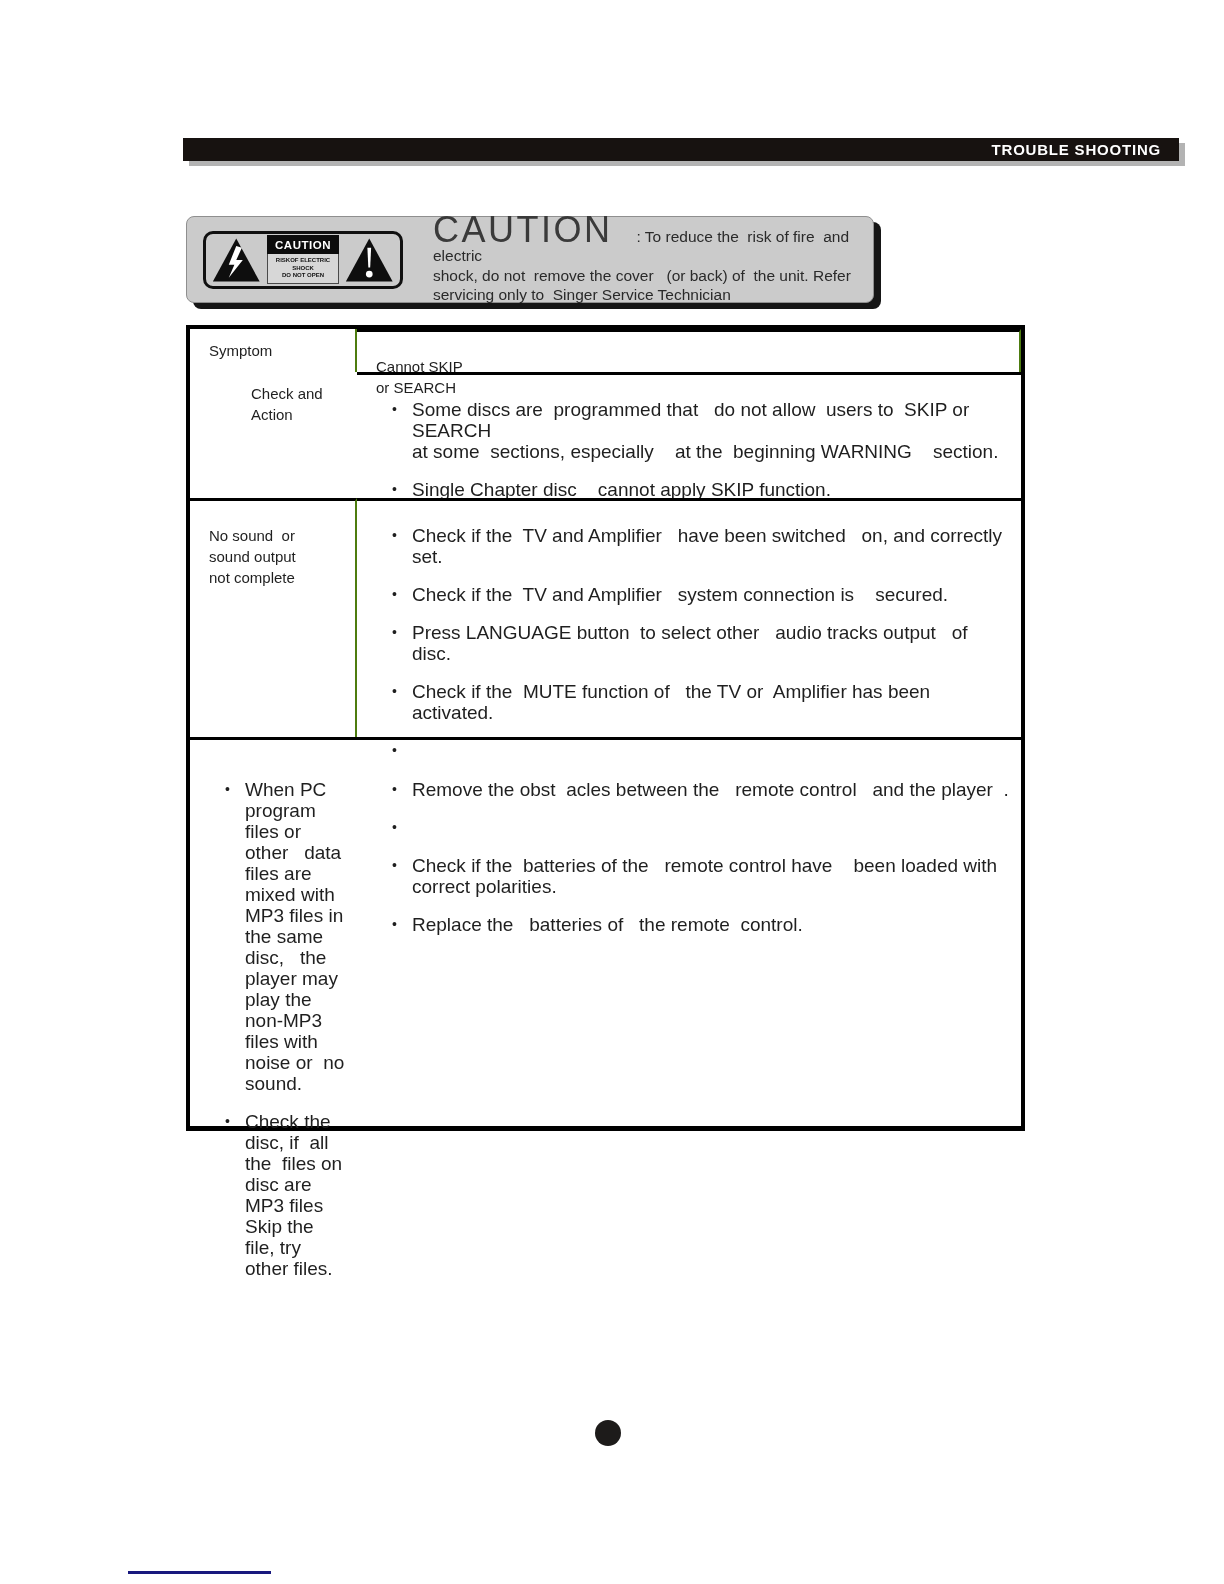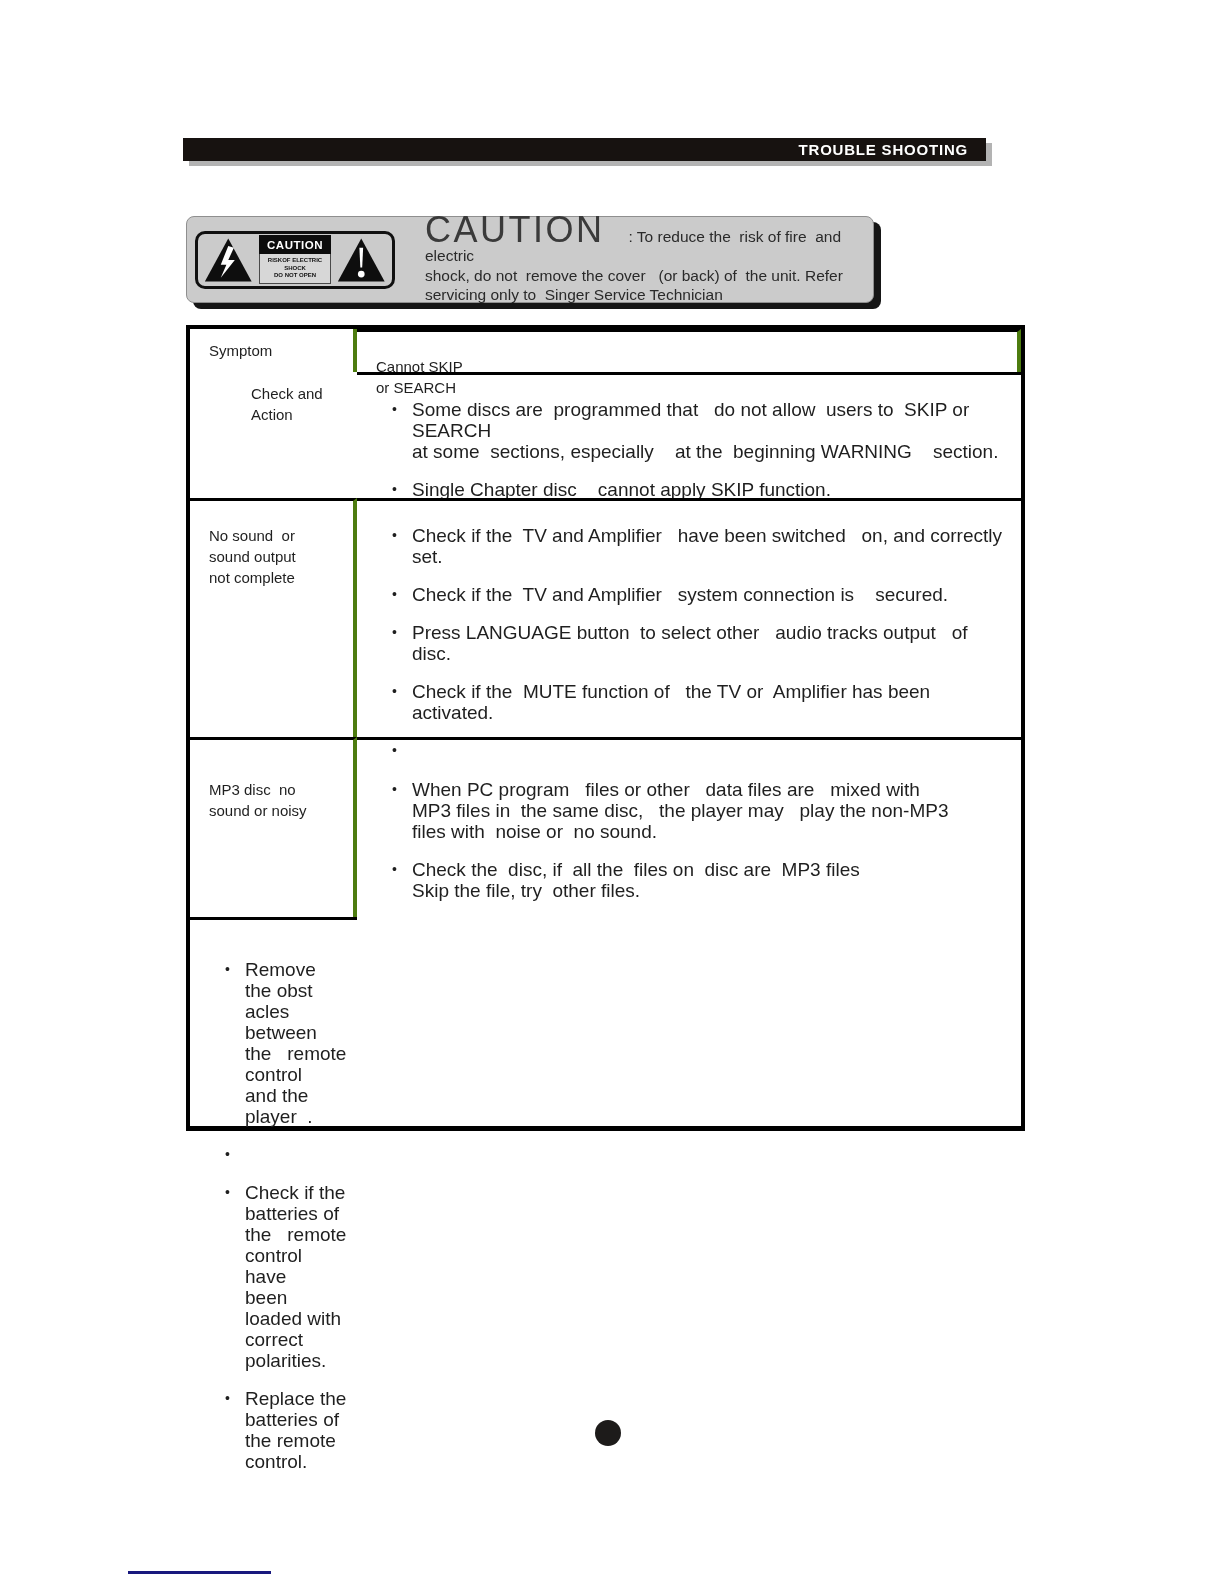--- a/index.html
+++ b/index.html
@@ -7,40 +7,40 @@
   body {
     width: 1224px; height: 1584px;
     position: relative;
     font-family: "Liberation Sans", "DejaVu Sans", sans-serif;
     color: #242424;
   }
 
   
   .header-bar {
     position: absolute; left: 183px; top: 138px;
-    width: 803px; height: 23px;
+    width: 996px; height: 23px;
     background: #171210;
     box-shadow: 6px 5px 0 #b3b3b3;
     display: flex; align-items: center; justify-content: flex-end;
     padding-right: 18px;
   }
   .header-bar .title {
     color: #ffffff; font-size: 15px; font-weight: bold; letter-spacing: 0.8px;
   }
 
   
   .caution-box {
     position: absolute; left: 186px; top: 216px;
     width: 688px; height: 87px;
     background: #cbcbcb;
     border: 1px solid #8f8f8f;
     border-radius: 8px;
     box-shadow: 7px 6px 0 #161616;
     display: flex; align-items: center;
-    padding: 0 18px 0 8px; gap: 30px;
+    padding: 0 18px 0 16px; gap: 30px;
   }
   .warn-label {
     flex: 0 0 auto;
     width: 200px; height: 58px;
     border: 3px solid #101010; border-radius: 10px;
     display: flex; align-items: center; justify-content: center;
     gap: 5px; padding: 0 5px;
   }
   .warn-label svg { display: block; }
   .warn-center { width: 78px; }
@@ -70,21 +70,21 @@
     position: absolute; left: 186px; top: 325px;
     width: 839px;
     display: grid;
     grid-template-columns: 167px 1fr;
     grid-template-rows: 43px 126px 239px 180px 209px;
     border: 4px solid #000000;
     border-bottom-width: 5px;
     background: #ffffff;
   }
   .cell { font-size: 15px; line-height: 21px; color: #1f1f1f; }
-  .cell.sym { border-right: 4px solid #4d7c0f; padding: 24px 8px 0 19px; white-space: pre-wrap; }
+  .cell.sym { border-right: 2px solid #4d7c0f; padding: 24px 8px 0 19px; white-space: pre-wrap; }
   .cell.act { padding: 24px 10px 0 35px; }
   .cell.bordered { border-top: 3px solid #000000; }
   .cell.head { padding-top: 11px; }
   .cell.head.sym { padding-left: 19px; }
   .cell.head.act { padding-left: 61px; }
   .cell.deep { padding-top: 39px; }
 
   .bullet-item {
     display: flex; align-items: flex-start;
     margin-bottom: 17px;
@@ -177,22 +177,20 @@
     </div>
     <div class="bullet-item">
       <span class="bdot">•</span>
       <span class="btext">Check if the  MUTE function of   the TV or  Amplifier has been   activated.</span>
     </div>
     <div class="bullet-item">
       <span class="bdot">•</span>
     </div>
   </div>
 
-  <div class="cell sym bordered deep">MP3 disc  no
-sound or noisy</div>
   <div class="cell act bordered deep">
     <div class="bullet-item">
       <span class="bdot">•</span>
       <span class="btext">When PC program   files or other   data files are   mixed with
 MP3 files in  the same disc,   the player may   play the non-MP3
 files with  noise or  no sound.</span>
     </div>
     <div class="bullet-item">
       <span class="bdot">•</span>
       <span class="btext">Check the  disc, if  all the  files on  disc are  MP3 files

